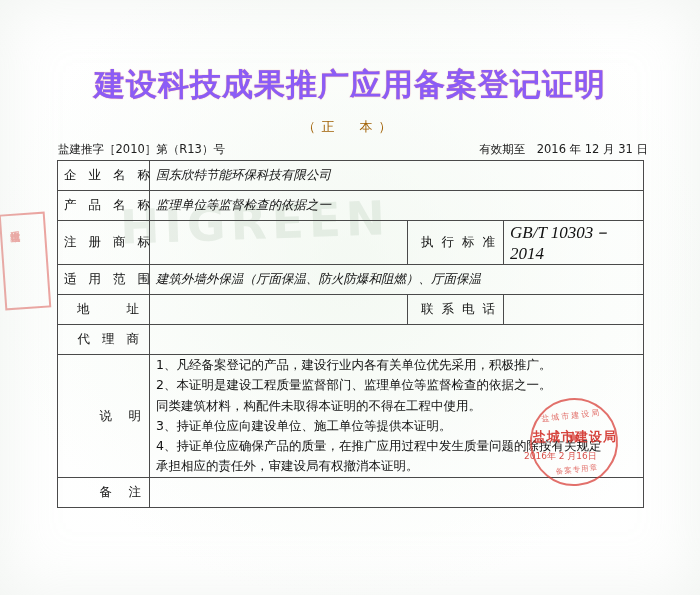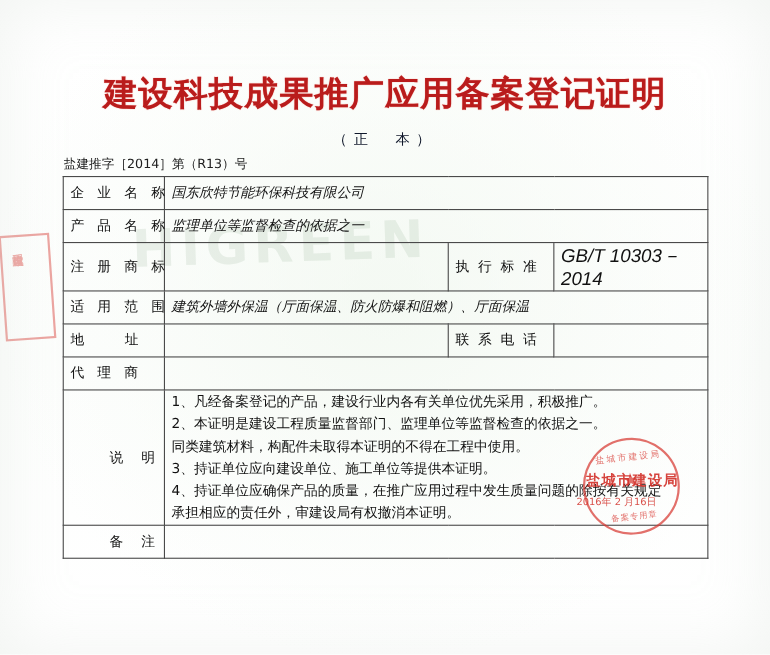--- a/index.html
+++ b/index.html
@@ -24,29 +24,29 @@
   }
 
   
   .title{
     position:absolute;left:0;right:0;top:64px;
     text-align:center;
     font-family:Liberation Sans, sans-serif;
     font-weight:bold;
     font-size:31px;
     letter-spacing:1px;
-    color:#b91c1c;
+    color:#8b5cf6;
     text-shadow:0 0 1px rgba(232,53,42,0.6);
     white-space:nowrap;
   }
   .subtitle{
     position:absolute;left:0;right:0;top:118px;
     text-align:center;
     font-size:13px;
-    color:#0f172a;
+    color:#a16207;
     letter-spacing:6px;
   }
 
   
   .meta{
     position:absolute;top:142px;left:58px;right:52px;
     display:flex;justify-content:space-between;
     font-size:11.5px;color:#202020;
   }
   .meta span{white-space:nowrap;}
@@ -61,30 +61,30 @@
   .tbl td{
     border:1px solid #4a4a4a;
     height:29px;
     padding:0 6px;
     vertical-align:middle;
     font-size:12.5px;
     color:#111;
   }
   .lbl{
     width:92px;
-    text-align:left;
+    text-align:right;
     letter-spacing:4px;
     font-size:13px;
     font-weight:normal;
     white-space:nowrap;
     margin-top:23px;
   }
   .lbl.sp2{letter-spacing:2px;}
   .hand{
-    font-family:Liberation Sans, sans-serif;
+    font-family:Liberation Serif, serif;
     font-size:12px;
     color:#14306b;
     font-style:italic;
   }
   .hand.small{font-size:17px;}
   .note-label{
     width:92px;text-align:right;font-size:13px;letter-spacing:2px;
     line-height:22px;
   }
   .note-body{
@@ -168,21 +168,22 @@
 <body>
 
 <div class="paper"></div>
 
 <div class="watermark">HIGREEN</div>
 
 <div class="title">建设科技成果推广应用备案登记证明</div>
 <div class="subtitle">（正　本）</div>
 
 <div class="meta">
-  <span>盐建推字［2014］第（R13）号</span>
+  <span>盐建推字［2010］第（R13）号</span>
+  <span>有效期至　2016 年 12 月 31 日</span>
 </div>
 
 <table class="tbl">
   <colgroup>
     <col style="width:92px">
       <col style="width:258px">
       <col style="width:96px">
       <col style="width:140px">
   </colgroup>
   <tbody>

